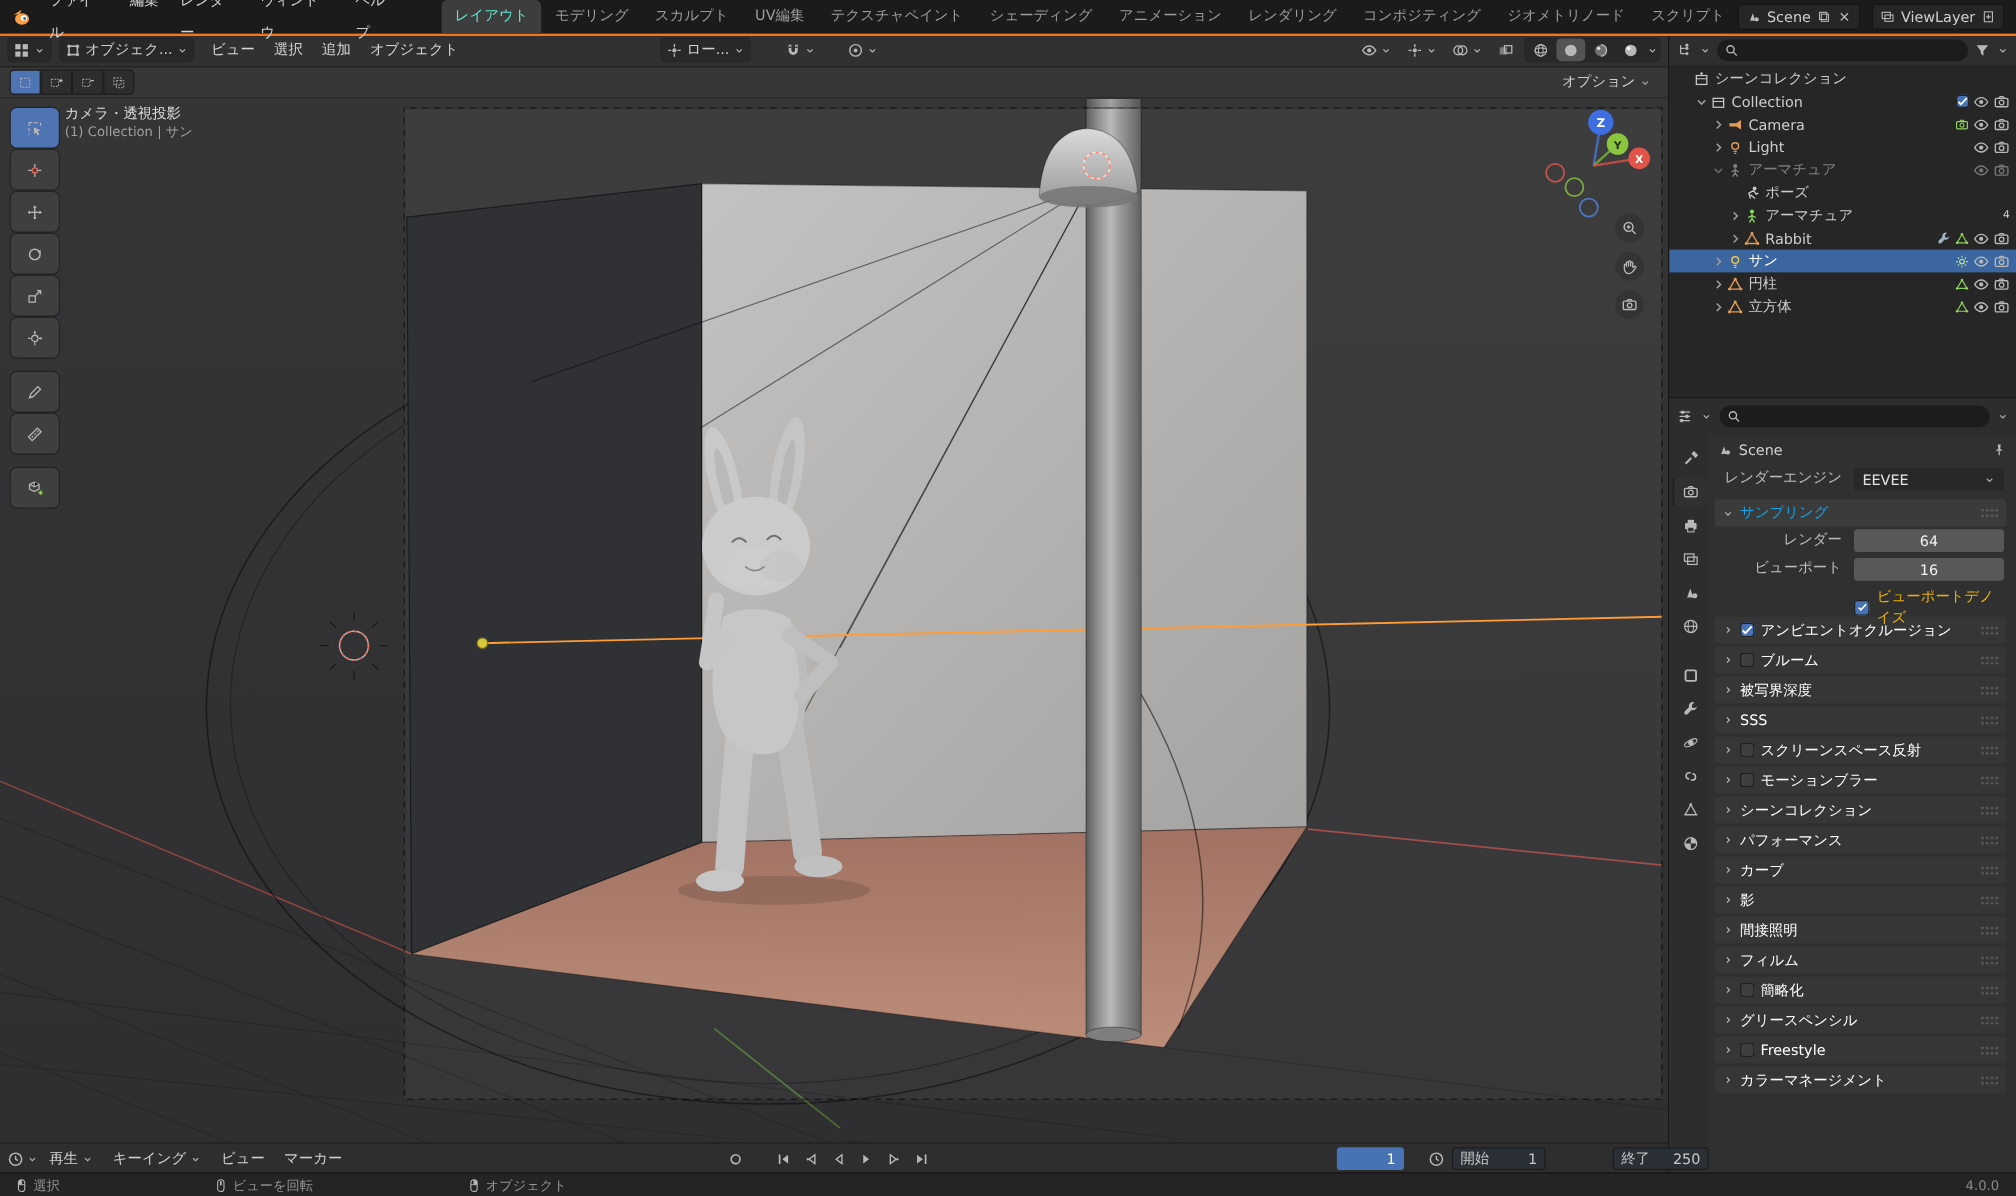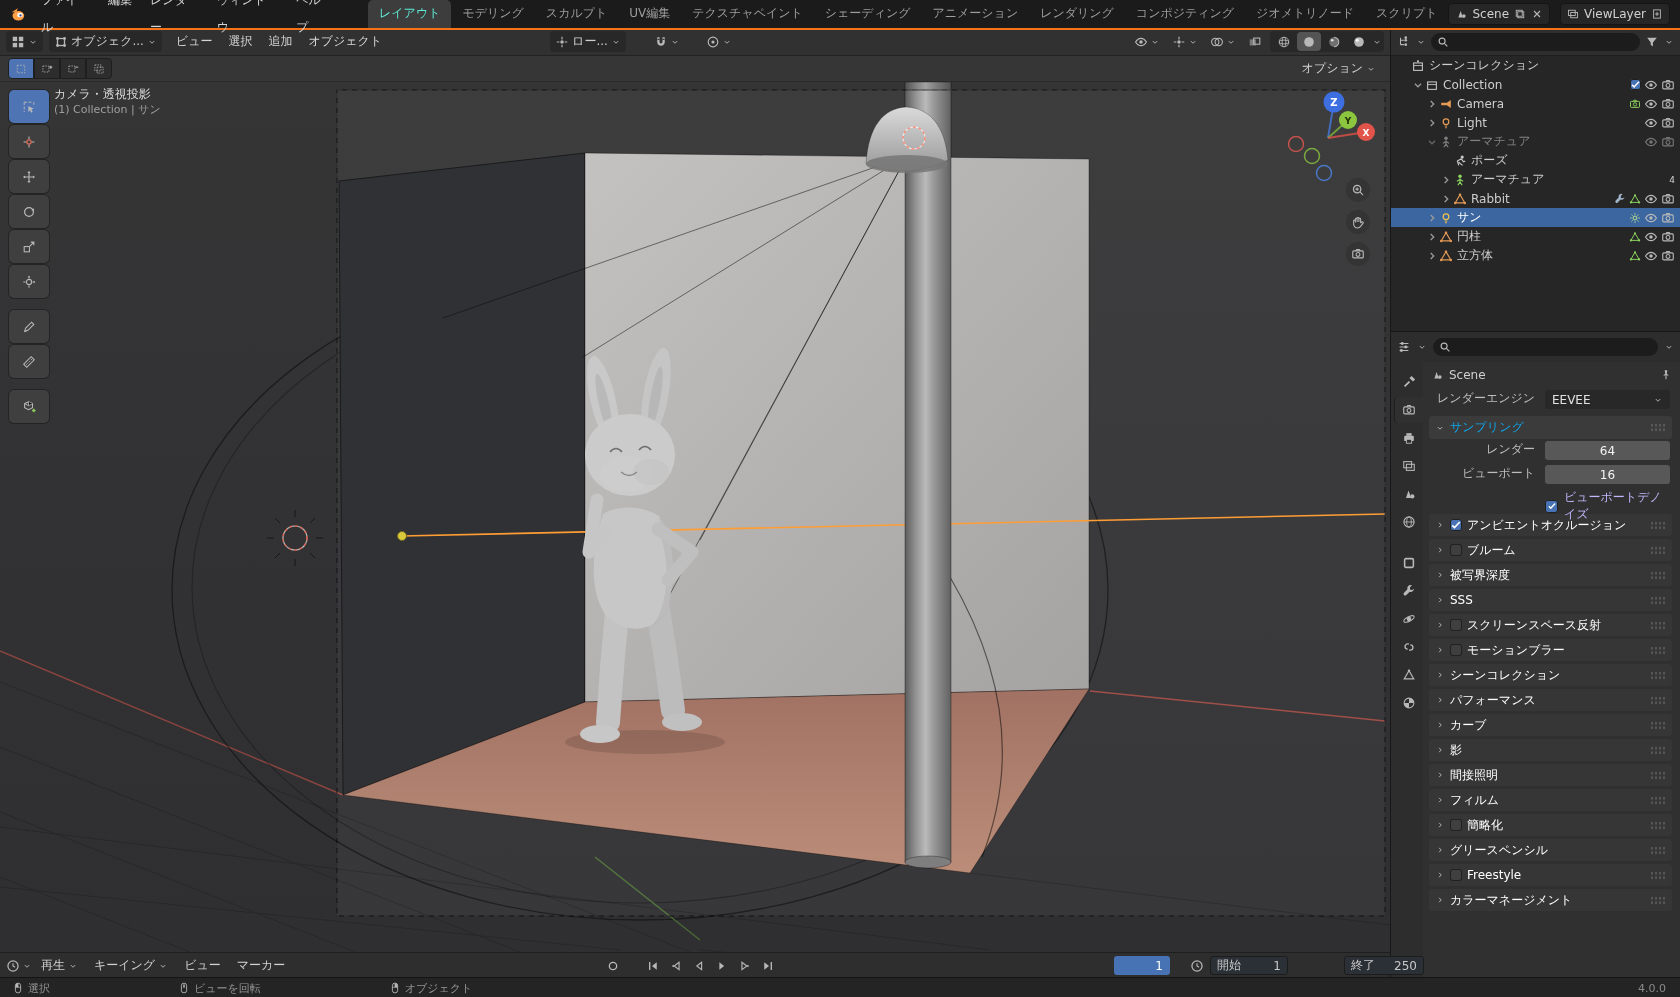--- a/index.html
+++ b/index.html
@@ -93,21 +93,21 @@
       display:inline-flex;align-items:center;justify-content:center;flex:0 0 auto;}
   .cb.on{background:#4772b3;}
   .psection{height:22px;margin:3px 8px 3px 6px;background:#363636;border-radius:3px;display:flex;
             align-items:center;gap:5px;padding:0 6px;color:#ffffff;}
   .psection .dots{margin-left:auto;width:16px;height:9px;
      background:radial-gradient(circle,#575757 1px,transparent 1.3px);background-size:4px 4.5px;}
   .phdr{height:23px;margin:4px 8px 2px 6px;background:#3b3b3b;border-radius:3px;display:flex;
         align-items:center;gap:5px;padding:0 6px;color:#0ea5e9;}
   .phdr .dots{margin-left:auto;width:16px;height:9px;
      background:radial-gradient(circle,#5a5a5a 1px,transparent 1.3px);background-size:4px 4.5px;}
-  .pcheckwrap{display:flex;align-items:center;gap:6px;flex:1;color:#c4b5fd;}
+  .pcheckwrap{display:flex;align-items:center;gap:6px;flex:1;color:#eab308;}
 
   
   #timeline{position:absolute;left:0;top:952px;width:1390px;height:25px;background:#2e2e2e;
             border-top:1px solid #1e1e1e;z-index:20;}
   #tl-left{position:absolute;left:6px;top:0;height:25px;display:flex;align-items:center;gap:2px;}
   .tl-menu{display:flex;align-items:center;gap:3px;padding:0 7px;color:#d2d2d2;height:25px;}
   #tl-record{position:absolute;left:602px;top:3px;}
   #tl-transport{position:absolute;left:642px;top:3px;display:flex;gap:2px;}
   .tbtn{width:21px;height:19px;display:flex;align-items:center;justify-content:center;color:#d4d4d4;border-radius:3px;}
   #tl-frame{position:absolute;left:1114px;top:3px;width:56px;height:19px;background:#4772b3;border-radius:3px;

